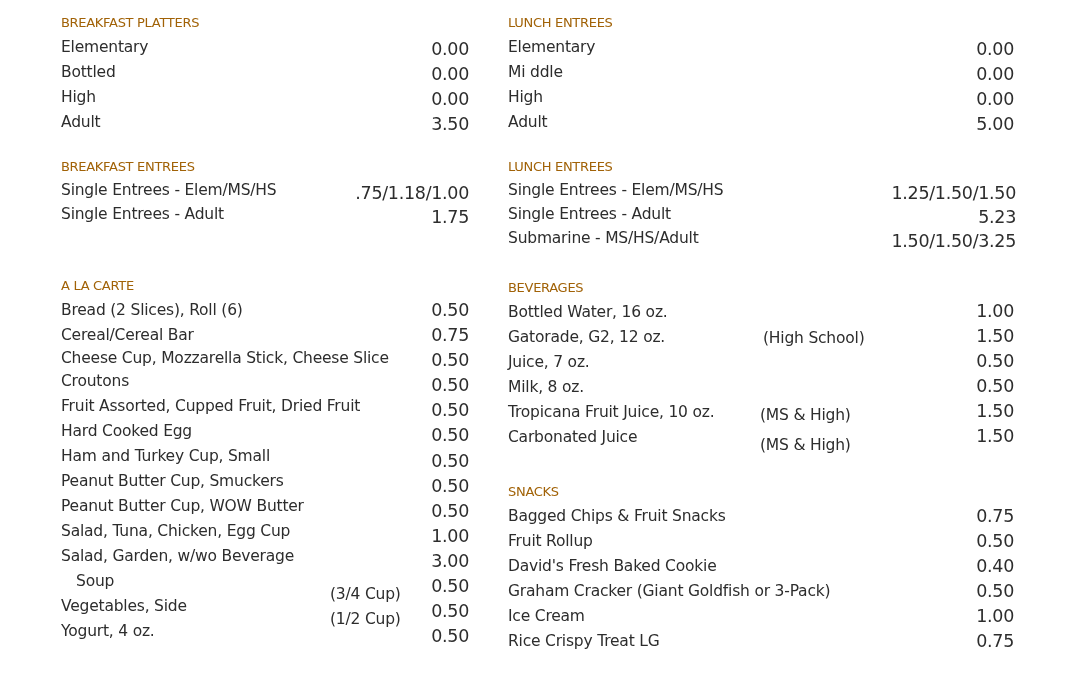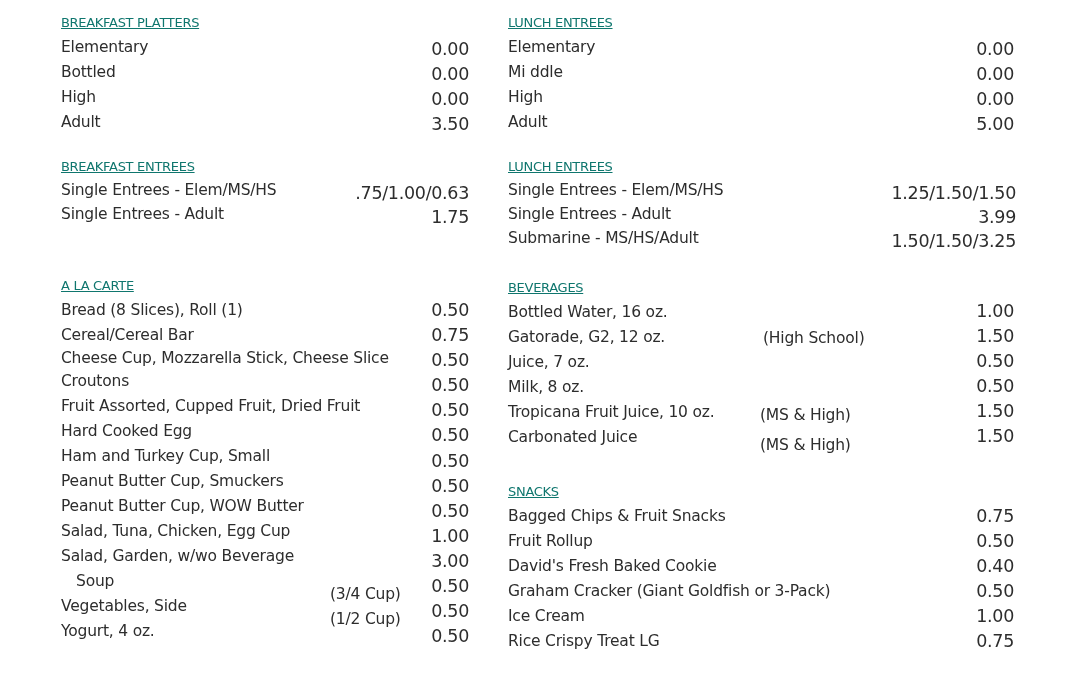--- a/index.html
+++ b/index.html
@@ -1,44 +1,44 @@
 <!DOCTYPE html>
 <html><head>
 <meta charset="utf-8">
 <style>
   html, body { margin:0; padding:0; background:#ffffff; }
   body { width:1080px; height:675px; position:relative; overflow:hidden;
          font-family:"DejaVu Sans", sans-serif; color:#2b2b2b; }
   .abs { position:absolute; white-space:nowrap; }
-  .hdr { font-size:13px; text-decoration:underline; color:#0f766e; letter-spacing:-0.3px; }
+  .hdr { font-size:13px; color:#a16207; letter-spacing:-0.3px; }
   .lbl { font-size:15.5px; color:#2d2d2d; letter-spacing:-0.2px; }
   .note { font-size:15.5px; color:#2d2d2d; letter-spacing:-0.2px; }
   .price { font-size:17.5px; color:#2d2d2d; text-align:right; letter-spacing:-0.3px; }
 </style>
 </head>
 <body>
 
 <div class="abs hdr" style="left:61px;top:15px">BREAKFAST PLATTERS</div>
 <div class="abs lbl" style="left:61px;top:38px">Elementary</div>
 <div class="abs price" style="right:611px;top:39px">0.00</div>
 <div class="abs lbl" style="left:61px;top:63px">Bottled</div>
 <div class="abs price" style="right:611px;top:64px">0.00</div>
 <div class="abs lbl" style="left:61px;top:88px">High</div>
 <div class="abs price" style="right:611px;top:89px">0.00</div>
 <div class="abs lbl" style="left:61px;top:113px">Adult</div>
 <div class="abs price" style="right:611px;top:114px">3.50</div>
 
 <div class="abs hdr" style="left:61px;top:159px">BREAKFAST ENTREES</div>
 <div class="abs lbl" style="left:61px;top:181px">Single Entrees - Elem/MS/HS</div>
-<div class="abs price" style="right:611px;top:183px">.75/1.00/0.63</div>
+<div class="abs price" style="right:611px;top:183px">.75/1.18/1.00</div>
 <div class="abs lbl" style="left:61px;top:205px">Single Entrees - Adult</div>
 <div class="abs price" style="right:611px;top:207px">1.75</div>
 
 <div class="abs hdr" style="left:61px;top:278px">A LA CARTE</div>
-<div class="abs lbl" style="left:61px;top:301px">Bread (8 Slices), Roll (1)</div>
+<div class="abs lbl" style="left:61px;top:301px">Bread (2 Slices), Roll (6)</div>
 <div class="abs price" style="right:611px;top:300px">0.50</div>
 <div class="abs lbl" style="left:61px;top:326px">Cereal/Cereal Bar</div>
 <div class="abs price" style="right:611px;top:325px">0.75</div>
 <div class="abs lbl" style="left:61px;top:349px">Cheese Cup, Mozzarella Stick, Cheese Slice</div>
 <div class="abs price" style="right:611px;top:350px">0.50</div>
 <div class="abs lbl" style="left:61px;top:372px">Croutons</div>
 <div class="abs price" style="right:611px;top:375px">0.50</div>
 <div class="abs lbl" style="left:61px;top:397px">Fruit Assorted, Cupped Fruit, Dried Fruit</div>
 <div class="abs price" style="right:611px;top:400px">0.50</div>
 <div class="abs lbl" style="left:61px;top:422px">Hard Cooked Egg</div>
@@ -69,21 +69,21 @@
 <div class="abs price" style="right:66px;top:64px">0.00</div>
 <div class="abs lbl" style="left:508px;top:88px">High</div>
 <div class="abs price" style="right:66px;top:89px">0.00</div>
 <div class="abs lbl" style="left:508px;top:113px">Adult</div>
 <div class="abs price" style="right:66px;top:114px">5.00</div>
 
 <div class="abs hdr" style="left:508px;top:159px">LUNCH ENTREES</div>
 <div class="abs lbl" style="left:508px;top:181px">Single Entrees - Elem/MS/HS</div>
 <div class="abs price" style="right:64px;top:183px">1.25/1.50/1.50</div>
 <div class="abs lbl" style="left:508px;top:205px">Single Entrees - Adult</div>
-<div class="abs price" style="right:64px;top:207px">3.99</div>
+<div class="abs price" style="right:64px;top:207px">5.23</div>
 <div class="abs lbl" style="left:508px;top:229px">Submarine - MS/HS/Adult</div>
 <div class="abs price" style="right:64px;top:231px">1.50/1.50/3.25</div>
 
 <div class="abs hdr" style="left:508px;top:280px">BEVERAGES</div>
 <div class="abs lbl" style="left:508px;top:303px">Bottled Water, 16 oz.</div>
 <div class="abs price" style="right:66px;top:301px">1.00</div>
 <div class="abs lbl" style="left:508px;top:328px">Gatorade, G2, 12 oz.</div>
 <div class="abs note" style="left:763px;top:329px">(High School)</div>
 <div class="abs price" style="right:66px;top:326px">1.50</div>
 <div class="abs lbl" style="left:508px;top:353px">Juice, 7 oz.</div>

